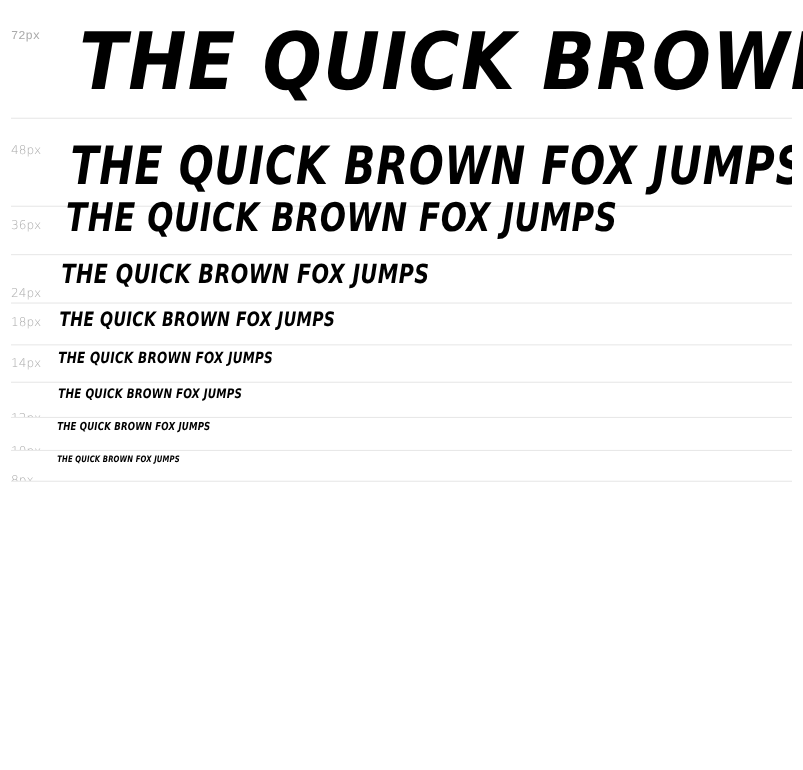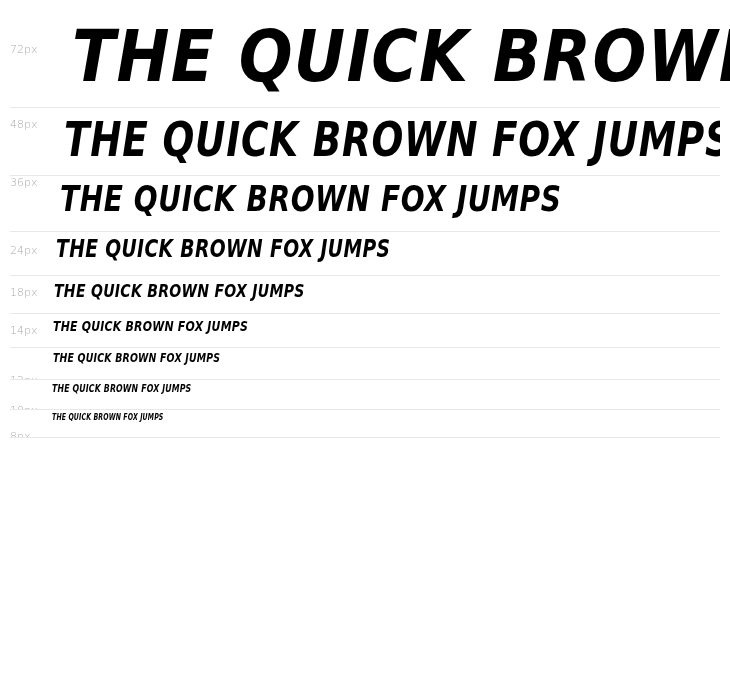--- a/index.html
+++ b/index.html
@@ -7,36 +7,36 @@
   .row { position:absolute; left:10px; width:710px; border-bottom:1px solid #e8e8e8; overflow:hidden; }
   .label { position:absolute; left:0; color:#aaa; font-size:11px; font-family:"DejaVu Sans", sans-serif; font-weight:300; }
   .sample { position:absolute; white-space:nowrap; color:#000; font-family:"DejaVu Sans", sans-serif; font-weight:bold; font-style:italic; letter-spacing:0.02em; transform-origin:left top; }
 </style>
 </head>
 <body>
 
 <div>
 
   <div class="row" style="top:0;height:107px;overflow:visible;">
-    <span class="label" style="top:43px;">72px</span>
+    <span class="label" style="top:27px;font-family:Liberation Mono, monospace;">72px</span>
     <span class="sample" style="left:62px;top:14px;font-size:72px;transform:scaleX(0.88);">THE QUICK BROWN FOX JUMPS</span>
   </div>
 
-  <div class="row" style="top:108px;height:67px;">
+  <div class="row" style="top:120px;height:67px;">
     <span class="label" style="top:10px;">48px</span>
     <span class="sample" style="left:54px;top:3px;font-size:48px;transform:scaleX(0.78);">THE QUICK BROWN FOX JUMPS</span>
   </div>
 
   <div class="row" style="top:176px;height:55px;">
-    <span class="label" style="top:0;">36px</span>
+    <span class="label" style="top:22px;">36px</span>
     <span class="sample" style="left:50px;top:2px;font-size:36px;transform:scaleX(0.78);">THE QUICK BROWN FOX JUMPS</span>
   </div>
 
   <div class="row" style="top:232px;height:43px;">
-    <span class="label" style="top:12px;">24px</span>
+    <span class="label" style="top:28px;">24px</span>
     <span class="sample" style="left:46px;top:3px;font-size:24px;transform:scaleX(0.78);">THE QUICK BROWN FOX JUMPS</span>
   </div>
 
   <div class="row" style="top:276px;height:37px;text-align:right;">
     <span class="label" style="top:10px;">18px</span>
     <span class="sample" style="left:44px;top:4px;font-size:18px;transform:scaleX(0.78);">THE QUICK BROWN FOX JUMPS</span>
   </div>
 
   <div class="row" style="top:314px;height:33px;">
     <span class="label" style="top:10px;">14px</span>

